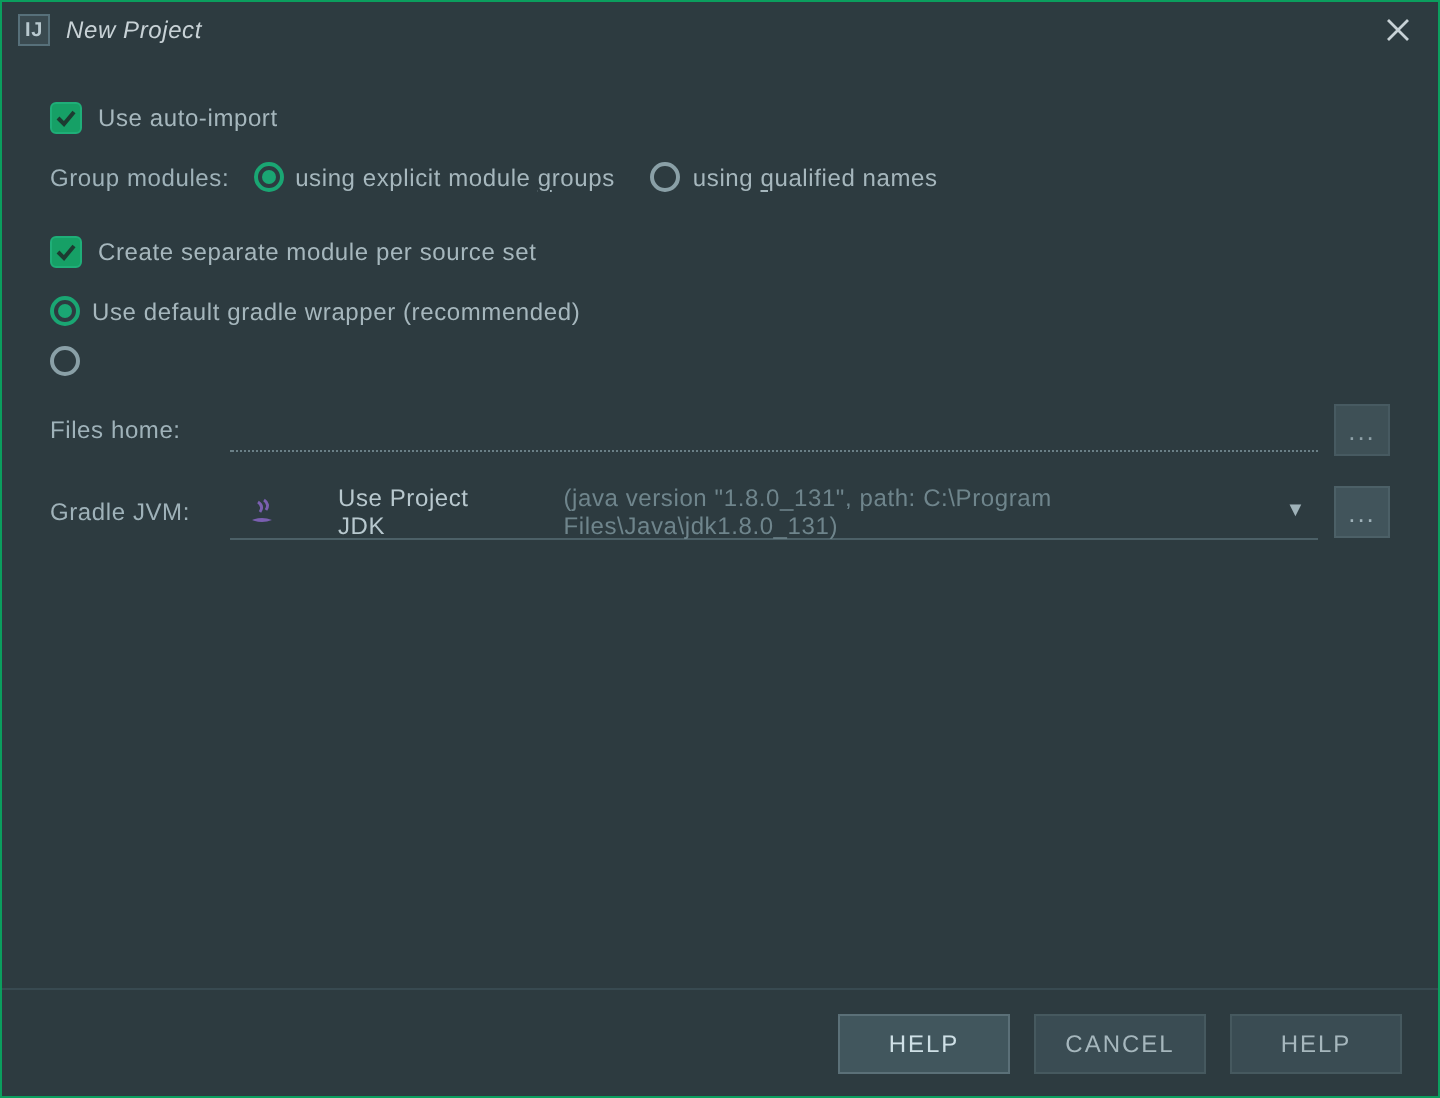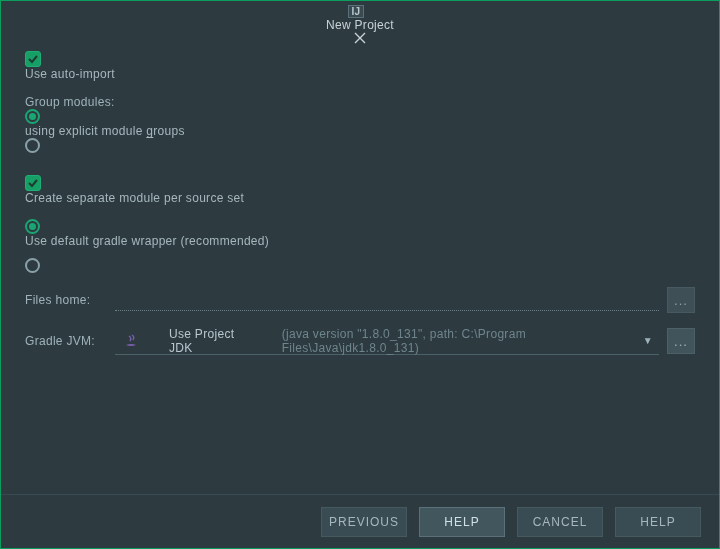--- a/index.html
+++ b/index.html
@@ -15,52 +15,51 @@
     letter-spacing: 0.3px;
   }
 
   
   .titlebar {
     display: flex;
     align-items: center;
     padding: 4px 8px;
     height: 28px;
     color: #c8d2d6;
-    flex-direction: column;
   }
   .titlebar .app-icon {
     width: 16px; height: 16px;
     background: #3a4a50;
     border: 1px solid #57707a;
     display: inline-flex;
     align-items: center;
     justify-content: center;
     font-size: 10px;
     font-weight: bold;
     color: #b8c8ce;
     margin-right: 8px;
   }
-  .titlebar .title { flex: 1; }
+  .titlebar .title { flex: 1; font-style: italic; }
   .titlebar .close {
     width: 24px; height: 20px;
     display: inline-flex;
     align-items: center;
     justify-content: center;
     font-size: 14px;
     cursor: pointer;
   }
 
   
   .content {
     flex: 1;
     padding: 22px 24px 10px 24px;
     position: relative;
   }
 
-  .row { display: flex; margin-bottom: 14px; flex-direction: column; }
+  .row { display: flex; align-items: center; margin-bottom: 14px; }
   .row.tight { margin-bottom: 10px; }
 
   .checkbox {
     width: 16px; height: 16px;
     border-radius: 3px;
     border: 1px solid #1fae78;
     background: #16a066;
     display: inline-flex;
     align-items: center;
     justify-content: center;
@@ -202,20 +201,21 @@
     <span class="label">Use auto-import</span>
   </div>
 
   <div class="row">
     <span class="group-label">Group modules:</span>
 
     <span class="radio checked"></span>
     <span class="radio-lbl"><span>using explicit module </span><u>g</u><span>roups</span></span>
 
     <span class="radio unchecked"></span>
+    <span class="radio-lbl"><span>using </span><u>q</u><span>ualified names</span></span>
   </div>
 
   <div class="spacer"></div>
 
   <div class="row">
     <span class="checkbox">
       <svg viewBox="0 0 12 12">
           <path d="M2 6 L5 9 L10 3" stroke="#1d3b31" stroke-width="2" fill="none"></path>
         </svg>
     </span>
@@ -250,17 +250,16 @@
       <span class="main-text">Use Project JDK</span>
       <span class="sub-text">(java version "1.8.0_131", path: C:\Program Files\Java\jdk1.8.0_131)</span>
       <span class="chev">▼</span>
     </div>
     <span class="browse-btn">...</span>
   </div>
 
 </div>
 
 <div class="footer">
-  <div class="btn">PREVIOUS</div>
   <div class="btn primary">HELP</div>
   <div class="btn">CANCEL</div>
   <div class="btn">HELP</div>
 </div>
 
 </body></html>

